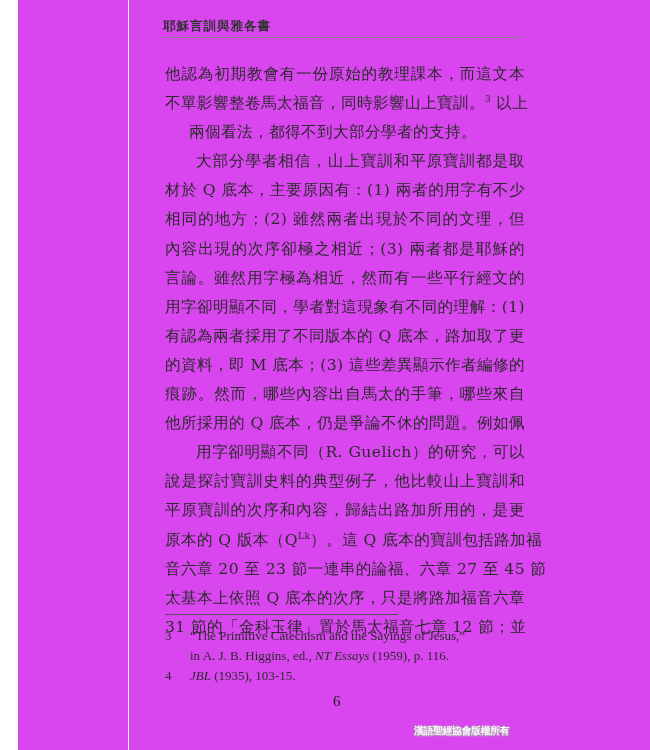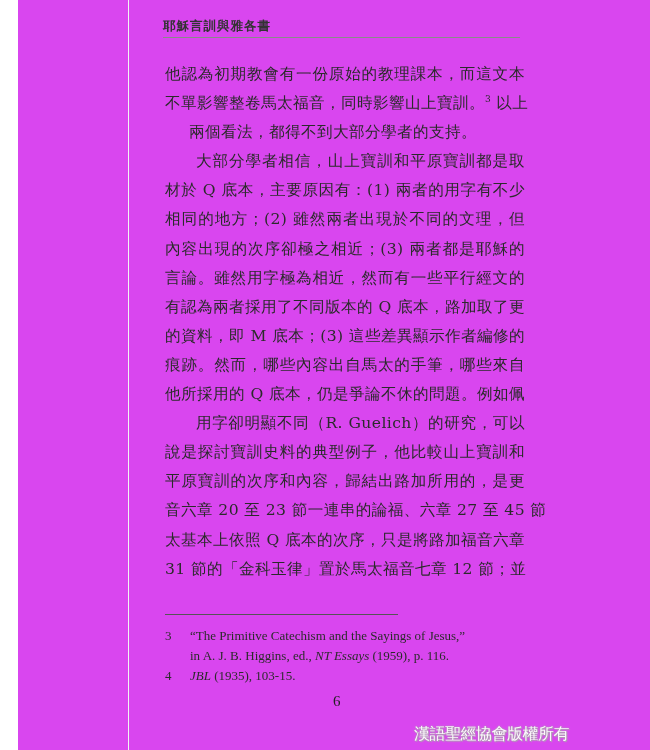--- a/index.html
+++ b/index.html
@@ -92,22 +92,22 @@
       position: absolute;
       left: 315px; top: 693px;
       font-family: "Liberation Serif", "DejaVu Serif", serif;
       font-size: 15px;
       color: #222;
     }
     .watermark {
       position: absolute;
       left: 396px; top: 724px;
       font-family: "DejaVu Sans", "Liberation Sans", sans-serif;
-      font-size: 16px;
-      font-weight: normal;
+      font-size: 10px;
+      font-weight: bold;
       color: #ffffff;
       letter-spacing: -0.5px;
       text-shadow: 0 0 1px #9a9a9a, 0 0 2px #b5b5b5, 1px 1px 1px #aaaaaa;
       opacity: 0.95;
     }
   </style>
 </head>
 <body>
 
 <div class="page">
@@ -118,27 +118,29 @@
 
   <div class="body-text">
     <div class="line"><span>他認為初期教會有一份原始的教理課本，而這文本</span></div>
     <div class="line"><span>不單影響整卷馬太福音，同時影響山上寶訓。</span><span class="sup">3</span><span> 以上</span></div>
     <div class="line last"><span>兩個看法，都得不到大部分學者的支持。</span></div>
     <div class="line indent"><span>大部分學者相信，山上寶訓和平原寶訓都是取</span></div>
     <div class="line"><span>材於 Q 底本，主要原因有：(1) 兩者的用字有不少</span></div>
     <div class="line"><span>相同的地方；(2) 雖然兩者出現於不同的文理，但</span></div>
     <div class="line"><span>內容出現的次序卻極之相近；(3) 兩者都是耶穌的</span></div>
     <div class="line"><span>言論。雖然用字極為相近，然而有一些平行經文的</span></div>
+    <div class="line"><span>用字卻明顯不同，學者對這現象有不同的理解：(1)</span></div>
     <div class="line"><span>有認為兩者採用了不同版本的 Q 底本，路加取了更</span></div>
     <div class="line"><span>的資料，即 M 底本；(3) 這些差異顯示作者編修的</span></div>
     <div class="line"><span>痕跡。然而，哪些內容出自馬太的手筆，哪些來自</span></div>
     <div class="line"><span>他所採用的 Q 底本，仍是爭論不休的問題。例如佩</span></div>
     <div class="line indent"><span>用字卻明顯不同（R. Guelich）的研究，可以</span></div>
     <div class="line"><span>說是探討寶訓史料的典型例子，他比較山上寶訓和</span></div>
     <div class="line"><span>平原寶訓的次序和內容，歸結出路加所用的，是更</span></div>
+    <div class="line"><span>原本的 Q 版本（Q</span><span class="sup">Lk</span><span>）。這 Q 底本的寶訓包括路加福</span></div>
     <div class="line"><span>音六章 20 至 23 節一連串的論福、六章 27 至 45 節</span></div>
     <div class="line"><span>太基本上依照 Q 底本的次序，只是將路加福音六章</span></div>
     <div class="line"><span>31 節的「金科玉律」置於馬太福音七章 12 節；並</span></div>
   </div>
 
   <div class="footnote-rule"></div>
 
   <div class="footnotes">
     <div class="fn">
       <span class="fn-num">3</span>

